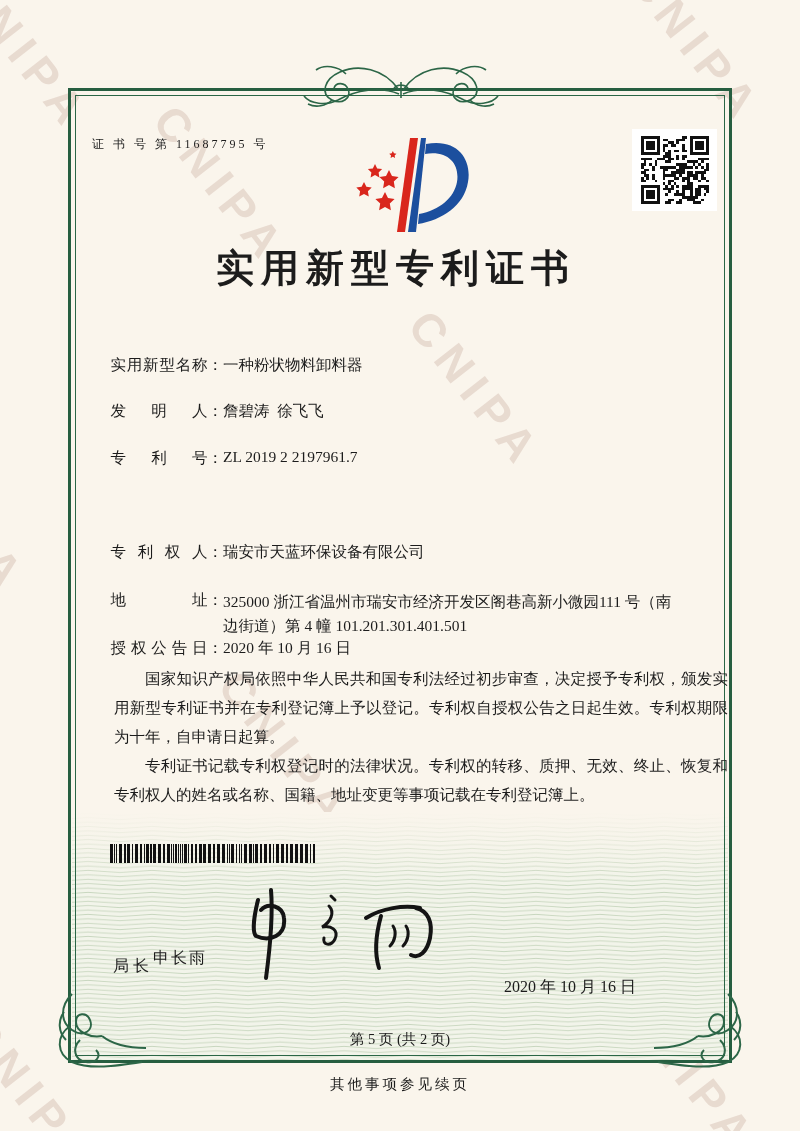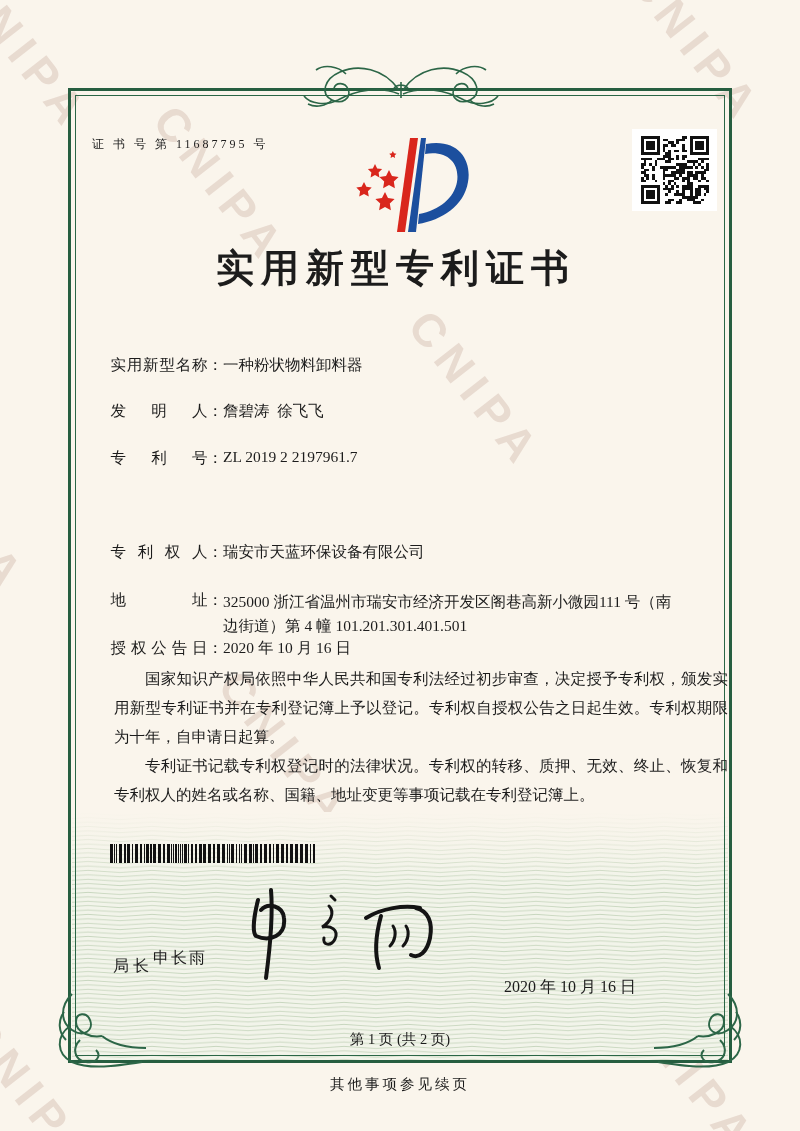--- a/index.html
+++ b/index.html
@@ -526,16 +526,16 @@
       <path d="M99 10 l4 4" stroke-width="3"></path>
       <path d="M134 32 C150 22 172 19 188 22"></path>
       <path d="M184 22 C196 25 201 36 198 52 C195 66 187 73 179 69"></path>
       <path d="M149 30 C144 48 142 66 147 82"></path>
       <path d="M161 40 C165 46 163 55 158 60" stroke-width="3"></path>
       <path d="M174 40 C178 46 176 55 171 60" stroke-width="3"></path>
     </g>
   </svg>
 
   <div class="issue-date">2020 年 10 月 16 日</div>
-  <div class="page-no">第 1 页 (共 2 页)</div>
+  <div class="page-no">第 5 页 (共 2 页)</div>
   <div class="footer-note">其他事项参见续页</div>
 
 </div>
 
 </body></html>

